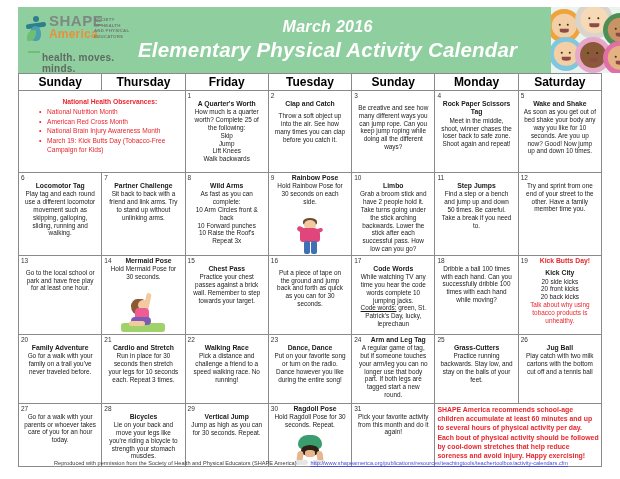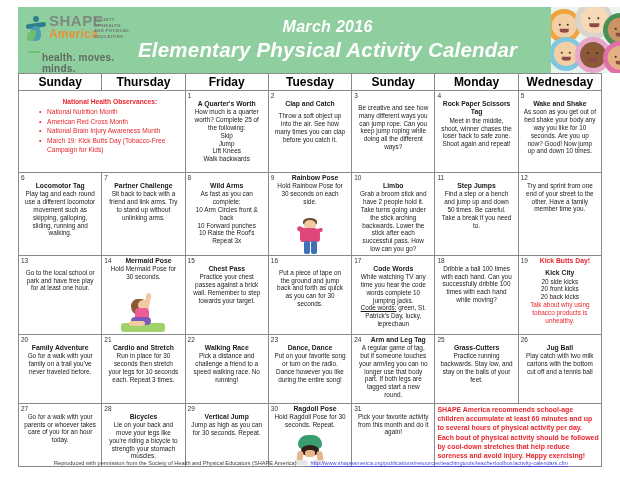--- a/index.html
+++ b/index.html
@@ -399,21 +399,21 @@
 
   <table class="cal">
     <thead>
       <tr>
         <th>Sunday</th>
         <th>Thursday</th>
         <th>Friday</th>
         <th>Tuesday</th>
         <th>Sunday</th>
         <th>Monday</th>
-        <th>Wednesday</th>
+        <th>Saturday</th>
       </tr>
     </thead>
     <tbody>
 
       <tr>
         <td class="cell r1" colspan="2">
           <div class="obs">
             <span class="obs-head">National Health Observances:</span>
             <ul>
               <li>National Nutrition Month</li>

